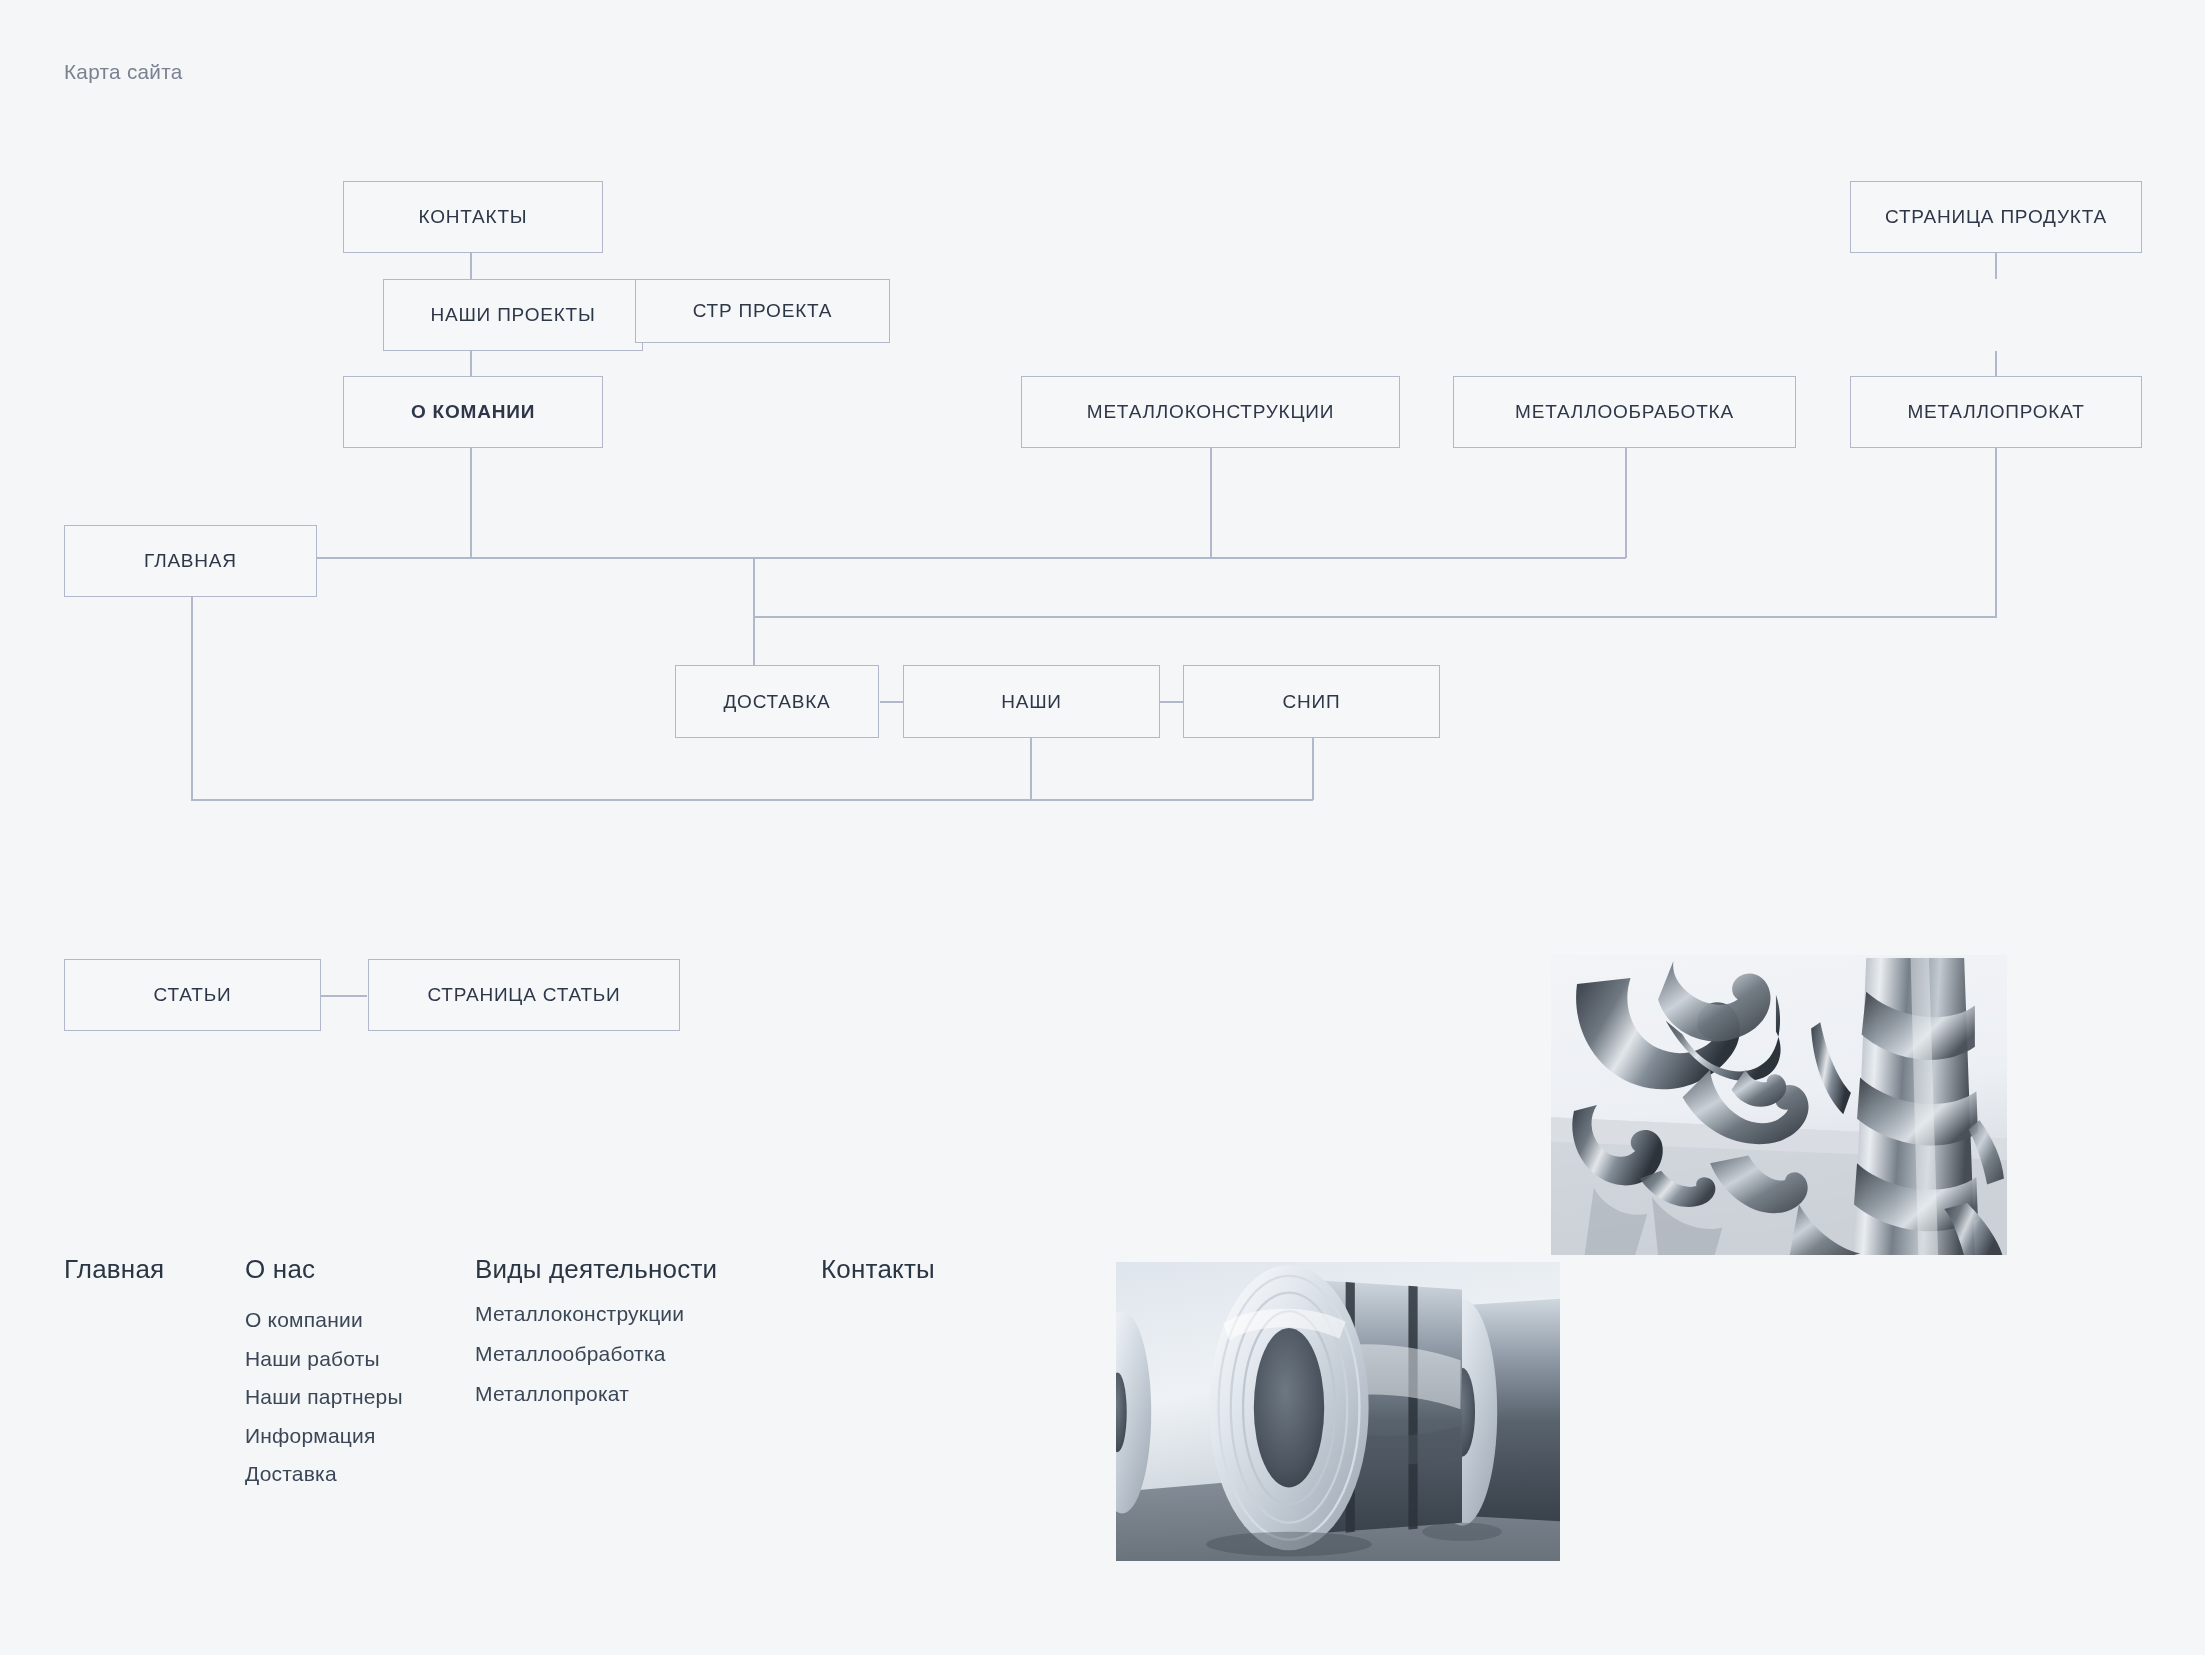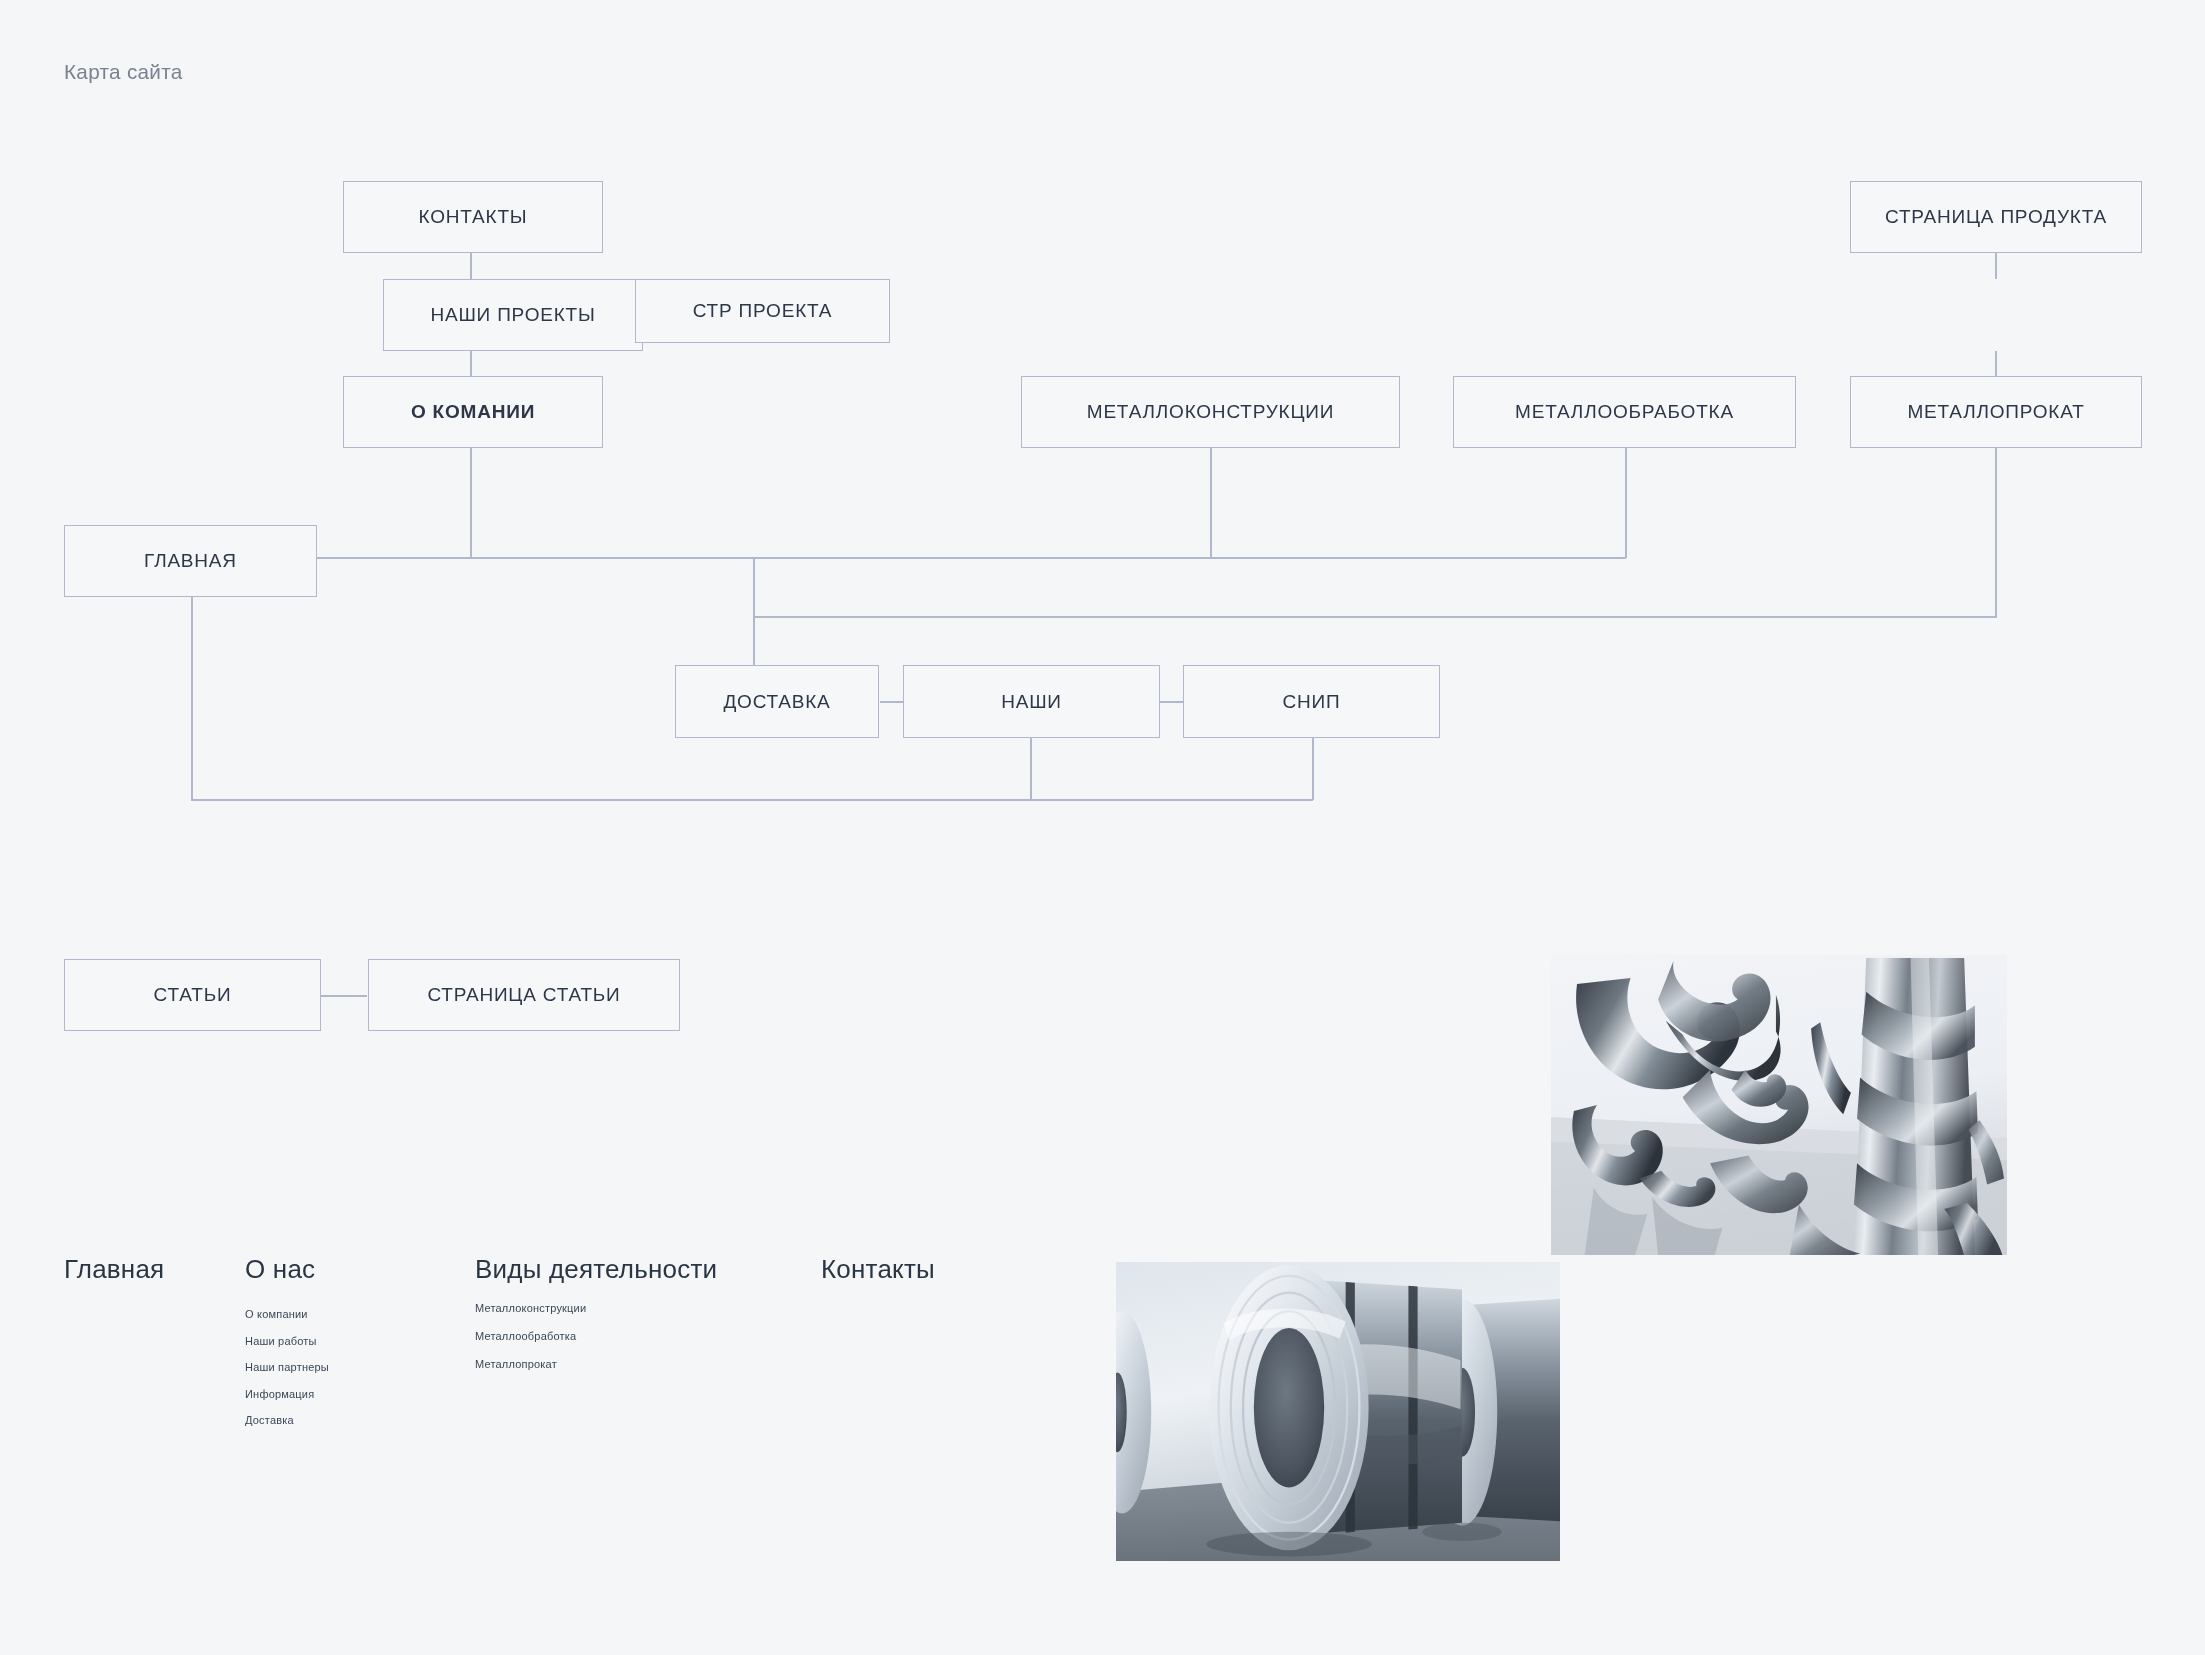--- a/index.html
+++ b/index.html
@@ -64,21 +64,21 @@
     font-size: 26px;
     font-weight: 400;
     color: #2b3645;
     white-space: nowrap;
     letter-spacing: 0.2px;
   }
   .fcol-list {
     margin-top: 23px;
   }
   .fcol-link {
-    font-size: 11px;
+    font-size: 21px;
     color: #3b4756;
     margin-bottom: 14.5px;
     white-space: nowrap;
     letter-spacing: 0.2px;
   }
 
   
   .photo {
     position: absolute;
     overflow: hidden;

